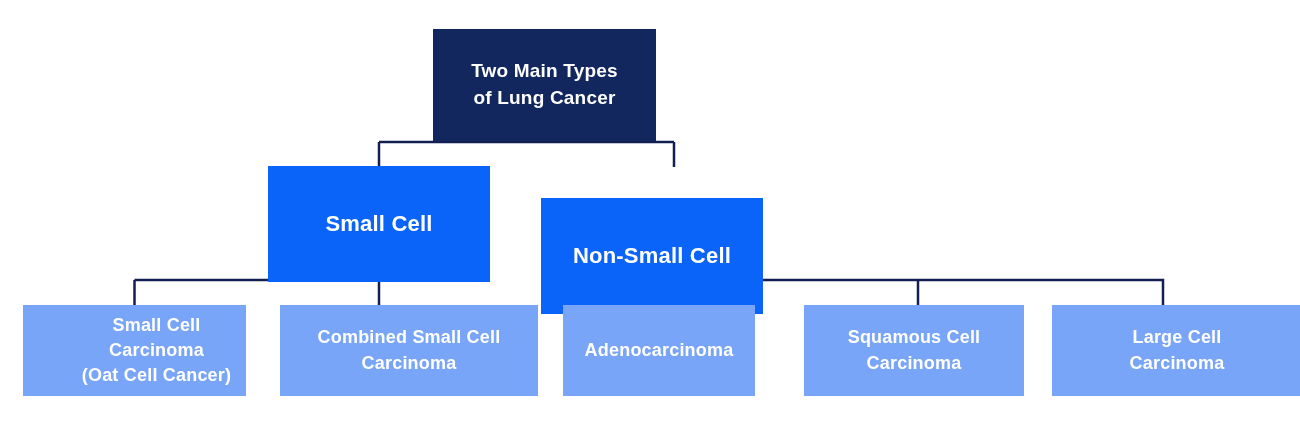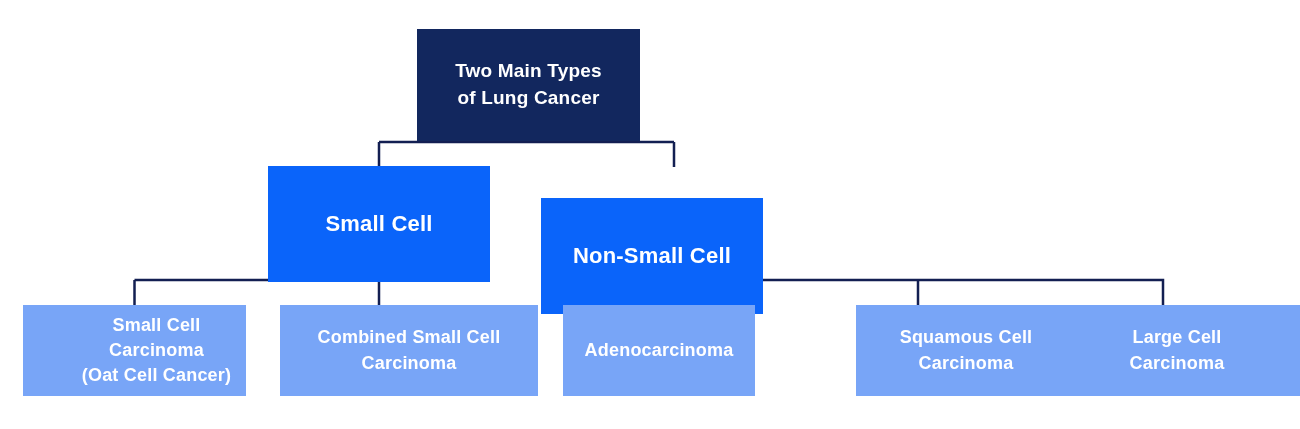--- a/index.html
+++ b/index.html
@@ -31,40 +31,40 @@
     justify-content: center;
     text-align: center;
     color: #ffffff;
     font-weight: bold;
     white-space: pre-line;
     line-height: 1.4;
     letter-spacing: 0.2px;
     box-sizing: border-box;
   }
   .node-root {
-    left: 417px; top: 29px; width: 223px; height: 112px;
+    left: 433px; top: 29px; width: 223px; height: 112px;
     background: var(--navy, #12275e);
     font-size: 19px;
   }
   .node-l2 {
     top: 166px; width: 222px; height: 116px;
     background: var(--bright_blue, #0a64fa);
     font-size: 22px;
   }
   .node-small-cell { left: 268px; }
   .node-non-small-cell { left: 541px; margin-top: 32px; }
   .node-l3 {
     top: 305px; height: 91px;
     background: var(--light_blue, #78a5f7);
     font-size: 18px;
   }
   .node-c1 { left: 23px;   width: 223px; padding-left: 44px; }
   .node-c2 { left: 280px;  width: 258px; }
   .node-c3 { left: 563px;  width: 192px; }
-  .node-c4 { left: 856px;  width: 220px; }
+  .node-c4 { left: 804px;  width: 220px; }
   .node-c5 { left: 1052px; width: 250px; }
   .connectors path {
     fill: none;
     stroke: var(--line, #131f52);
     stroke-width: 2.5;
   }
 </style>
 </head>
 <body>
 

